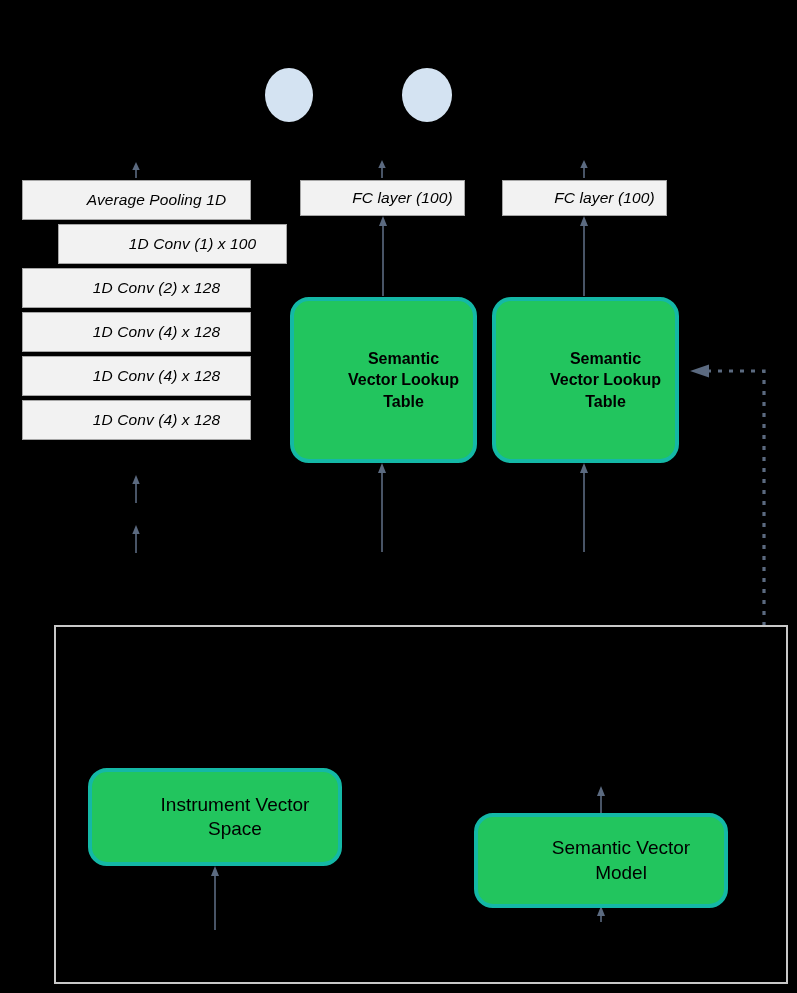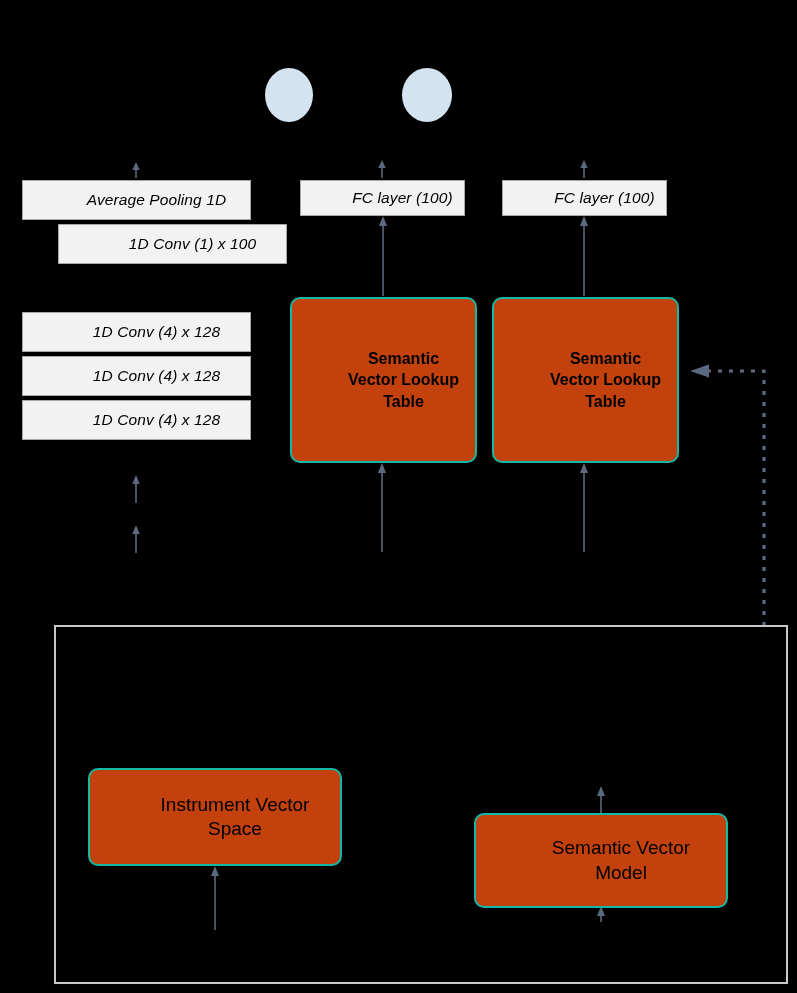--- a/index.html
+++ b/index.html
@@ -30,23 +30,23 @@
     background: #f2f2f2;
     border: 1px solid #a6a6a6;
     color: #000000;
     font-style: italic;
     font-size: 15.5px;
     letter-spacing: 0.1px;
     line-height: 1.1;
   }
   
   .blue-box {
-    background: #c2410c;
-    border: 2px solid #14b8a6;
-    border-radius: 10px;
+    background: #22c55e;
+    border: 4px solid #14b8a6;
+    border-radius: 19px;
     color: #000000;
   }
   .blue-box.bold {
     font-weight: bold;
     font-size: 16px;
     line-height: 1.32;
   }
   .blue-box.plain {
     font-weight: normal;
     font-size: 19px;
@@ -158,20 +158,23 @@
       <polygon class="arrow-head" points="690,371 709,364.5 709,377.5"></polygon>
     </g>
   </svg>
 
   <div class="node layer-box" style="left:22px; top:180px; width:229px; height:40px;">
     <span>Average Pooling 1D</span>
   </div>
   <div class="node layer-box" style="left:22px; top:224px; width:229px; height:40px;margin-left:36px;">
     <span>1D Conv (1) x 100</span>
   </div>
+  <div class="node layer-box" style="left:22px; top:268px; width:229px; height:40px;">
+    <span>1D Conv (2) x 128</span>
+  </div>
   <div class="node layer-box" style="left:22px; top:312px; width:229px; height:40px;">
     <span>1D Conv (4) x 128</span>
   </div>
   <div class="node layer-box" style="left:22px; top:356px; width:229px; height:40px;">
     <span>1D Conv (4) x 128</span>
   </div>
   <div class="node layer-box" style="left:22px; top:400px; width:229px; height:40px;">
     <span>1D Conv (4) x 128</span>
   </div>
 

